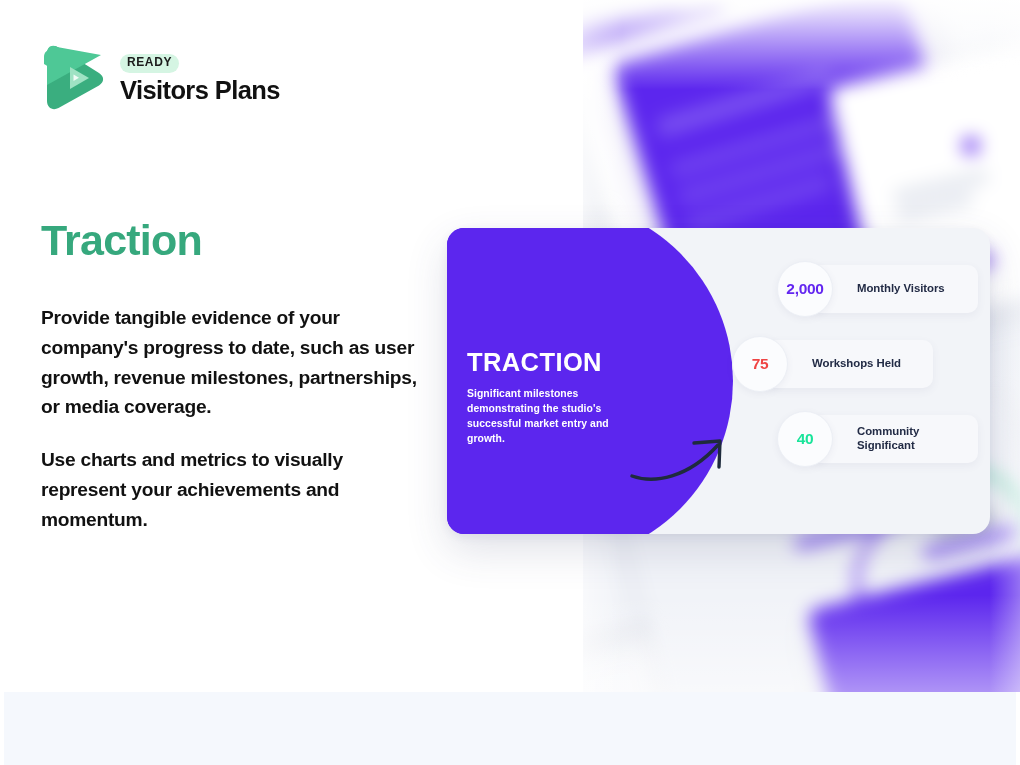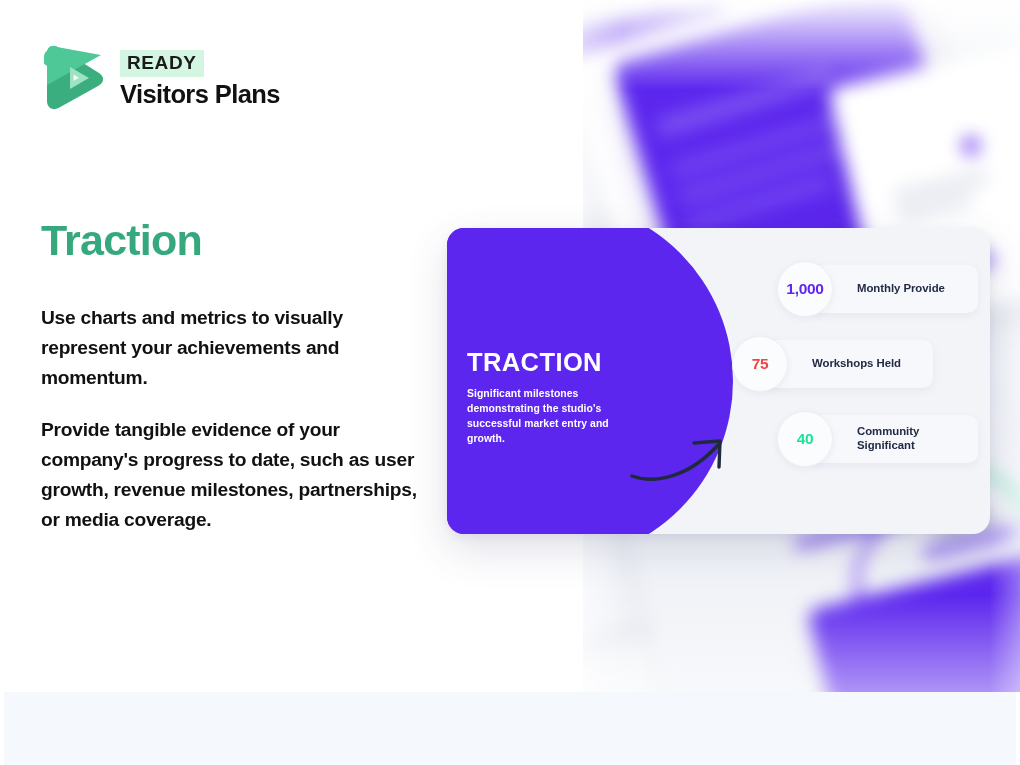--- a/index.html
+++ b/index.html
@@ -116,25 +116,25 @@
     z-index: 3;
   }
 
   
   .brand { position: absolute; left: 41px; top: 40px; display: flex; align-items: center; gap: 13px; }
   .brand-mark { width: 66px; height: 74px; position: relative; flex: 0 0 auto; }
   .brand-text { display: flex; flex-direction: column; align-items: flex-start; gap: 3px; padding-top: 4px; }
   .ready-badge {
     background: #d5f5e3;
     color: #1b1b1b;
-    font-size: 19px;
+    font-size: 12px;
     font-weight: 600;
     letter-spacing: 0.6px;
     padding: 2px 7px 3px 7px;
-    border-radius: 0;
+    border-radius: 10px;
     line-height: 1.12;
     text-align: right;
   }
   .brand-title {
     font-size: 25.5px;
     font-weight: 700;
     color: #111111;
     letter-spacing: -0.6px;
     line-height: 1.1;
   }
@@ -295,44 +295,44 @@
       </div>
       <div class="brand-text">
         <span class="ready-badge">READY</span>
         <span class="brand-title">Visitors Plans</span>
       </div>
     </div>
 
     <h1 class="headline">Traction</h1>
 
     <div class="body-copy">
+      <p>Provide tangible evidence of your company's progress to date, such as user growth, revenue milestones, partnerships, or media coverage.</p>
       <p>Use charts and metrics to visually represent your achievements and momentum.</p>
-      <p>Provide tangible evidence of your company's progress to date, such as user growth, revenue milestones, partnerships, or media coverage.</p>
     </div>
 
   </div>
 
   <div class="slide-card">
 
     <div class="purple-rect"></div>
     <div class="purple-circle"></div>
 
     <div class="purple-content">
       <div class="slide-title">TRACTION</div>
       <div class="slide-sub">Significant milestones demonstrating the studio's successful market entry and growth.</div>
     </div>
 
     <div class="metrics">
 
       <div class="metric-row">
         <div class="metric-pill">
-          <span class="metric-label">Monthly Provide</span>
+          <span class="metric-label">Monthly Visitors</span>
         </div>
         <div class="metric-circle">
-          <span class="metric-value" style="color:#6326f0">1,000</span>
+          <span class="metric-value" style="color:#6326f0">2,000</span>
         </div>
       </div>
 
       <div class="metric-row shift">
         <div class="metric-pill">
           <span class="metric-label">Workshops Held</span>
         </div>
         <div class="metric-circle">
           <span class="metric-value" style="color:#ef4444">75</span>
         </div>

